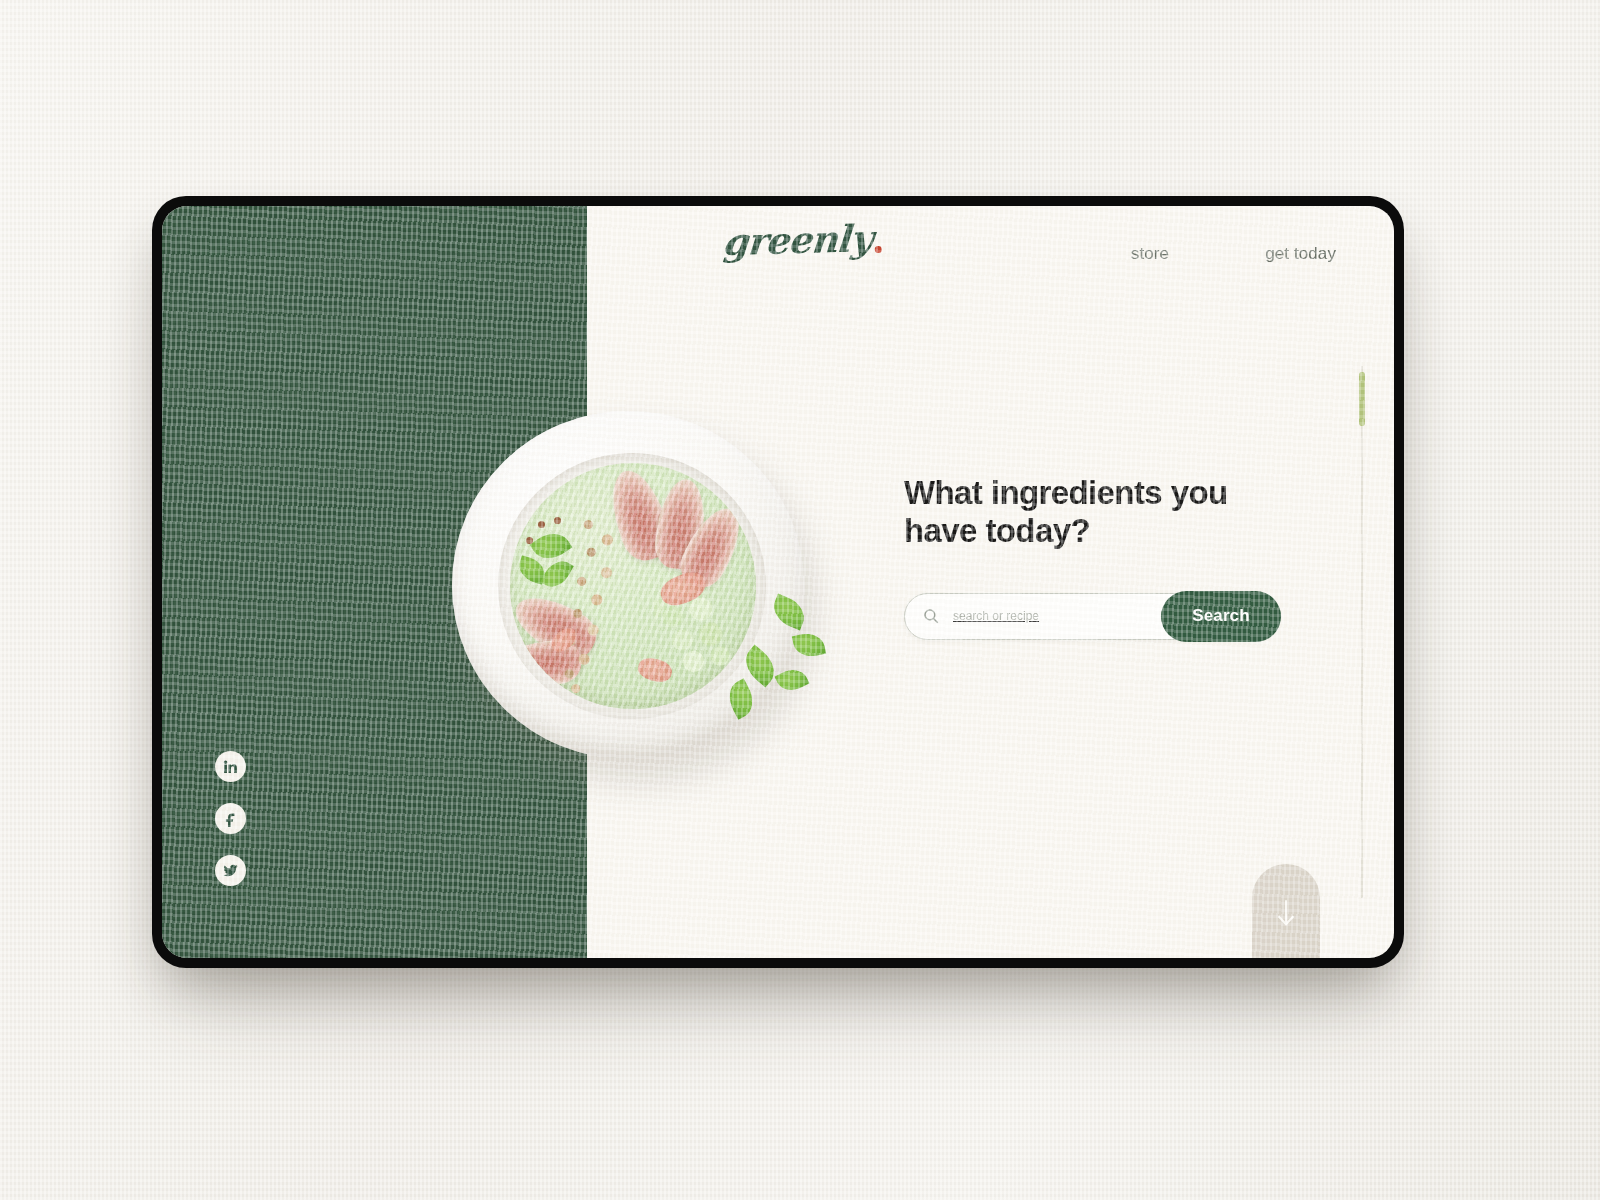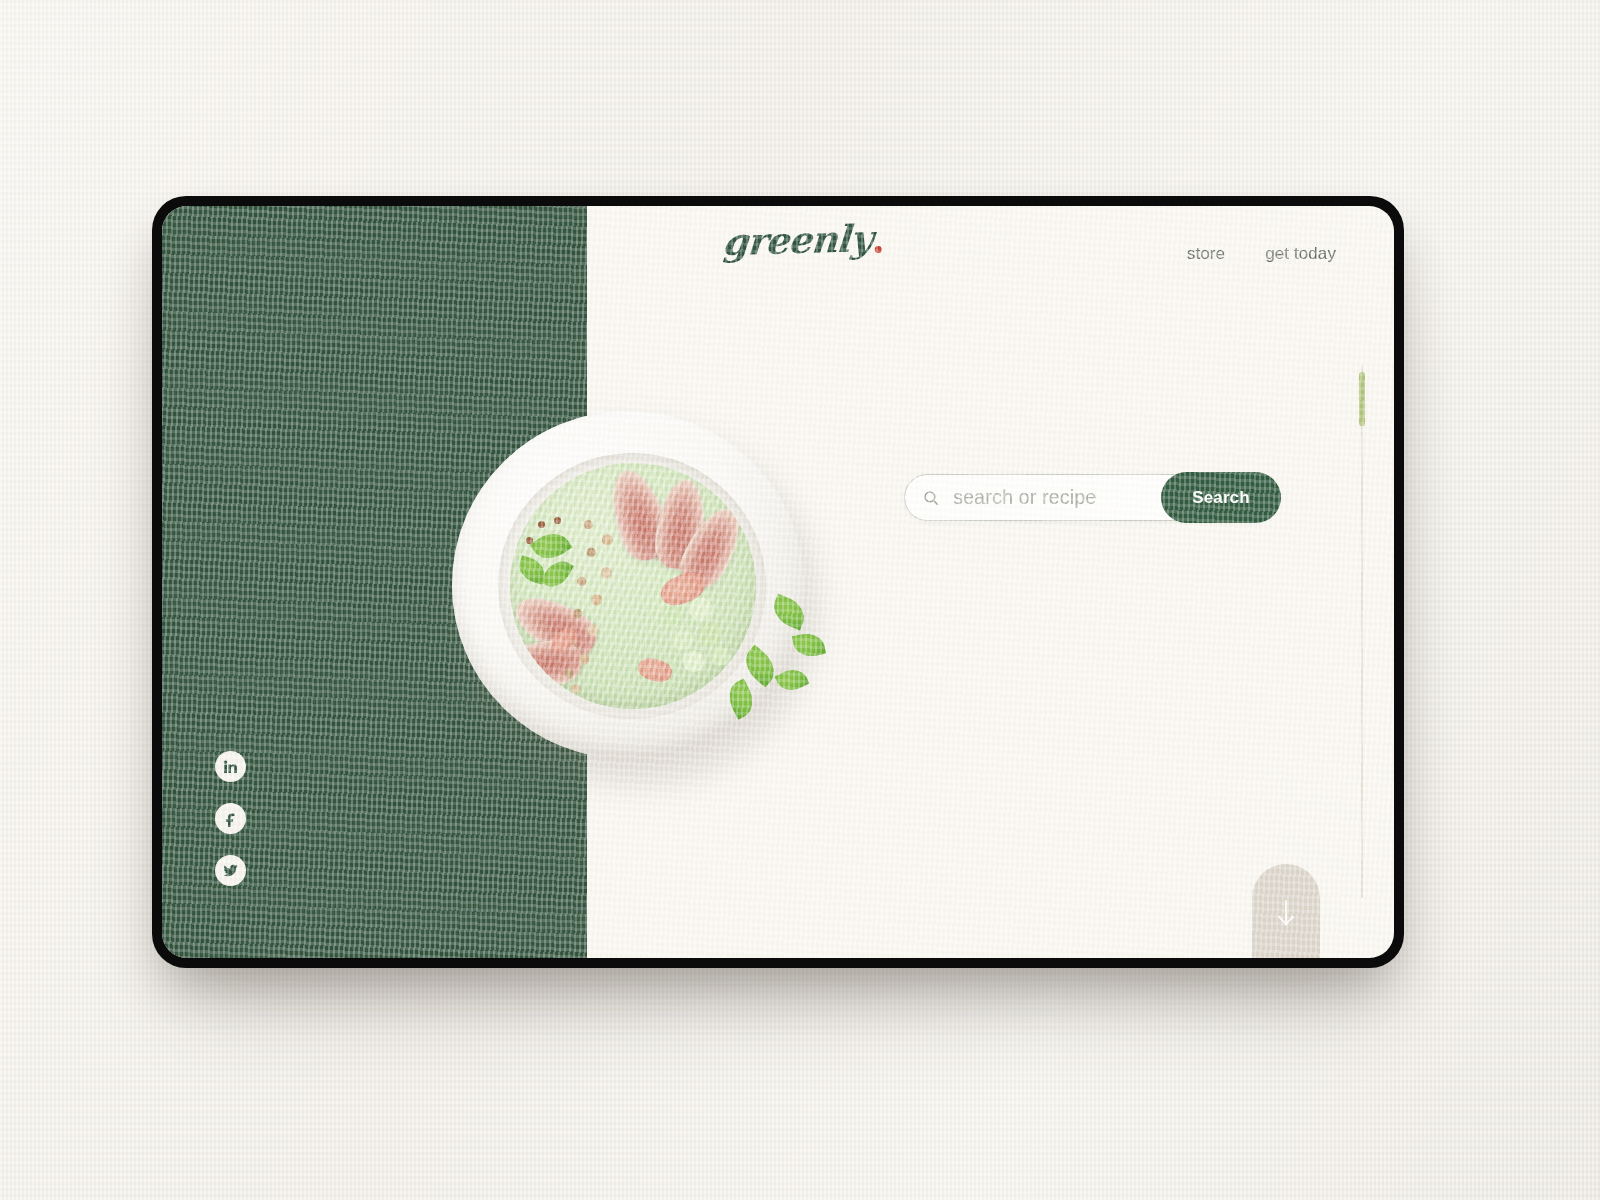--- a/index.html
+++ b/index.html
@@ -94,21 +94,21 @@
   .logo .dot {
     display:inline-block;
     width:7px; height:7px;
     background:#c8442f;
     border-radius:50%;
     margin:0 0 7px 3px;
     transform:skewX(9deg);
   }
   .nav {
     position:absolute; right:58px; top:38px;
-    display:flex; gap:40px;
+    display:flex; gap:96px;
   }
   .nav a {
     font-size:17px;
     color:#676f66;
     text-decoration:none;
     letter-spacing:.1px;
   }
 
   
   .food-wrap{
@@ -269,24 +269,25 @@
     border:1.4px solid #c9cdc4;
     border-radius:24px;
     display:flex; align-items:center;
     padding-left:17px;
     box-shadow:0 2px 4px rgba(120,112,95,.07);
   }
   .search-field svg{ width:18px; height:18px; stroke:#9ba39a; fill:none; stroke-width:2; flex:0 0 auto;}
   .search-input{
     border:none; outline:none; background:transparent;
     font-family:"Liberation Sans", sans-serif;
-    font-size:20px;
+    font-size:12px;
     color:#3a3a3a;
     margin-left:13px;
     width:210px;
+    text-decoration:underline;
   }
   .search-input::placeholder{ color:#aeb3ab; }
   .search-btn{
     position:absolute; right:-2px; top:-2px;
     width:120px; height:51px;
     background:#2f5a3f;
     border:none;
     border-radius:26px;
     color:#ffffff;
     font-family:"Liberation Sans", sans-serif;
@@ -387,20 +388,22 @@
           </svg>
       </div>
       <div class="soc-btn">
         <svg viewBox="0 0 24 24">
             <path d="M22 5.9c-.73.33-1.52.55-2.35.65a4.1 4.1 0 001.8-2.26c-.8.47-1.68.81-2.61 1A4.1 4.1 0 0011.8 9.03 11.64 11.64 0 013.4 4.77a4.1 4.1 0 001.27 5.47 4.07 4.07 0 01-1.86-.51v.05a4.1 4.1 0 003.29 4.02c-.6.17-1.24.19-1.85.07a4.1 4.1 0 003.83 2.85A8.23 8.23 0 012 18.4a11.6 11.6 0 006.29 1.84c7.55 0 11.68-6.25 11.68-11.67l-.01-.53A8.3 8.3 0 0022 5.9z"></path>
           </svg>
       </div>
     </div>
 
     <div class="content">
+      <h1 class="headline">What ingredients you
+have today?</h1>
 
       <div class="searchbar">
         <div class="search-field">
           <svg viewBox="0 0 24 24">
             <circle cx="10.5" cy="10.5" r="6.5"></circle>
               <line x1="15.4" y1="15.4" x2="21" y2="21"></line>
           </svg>
           <input class="search-input" type="text" placeholder="search or recipe" style="">
         </div>
         <button class="search-btn">Search</button>

